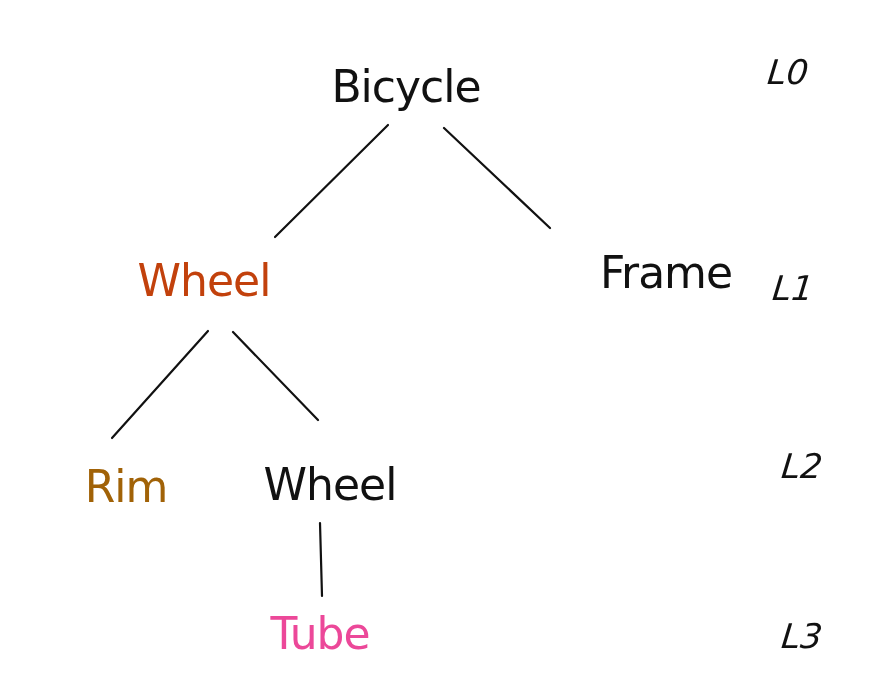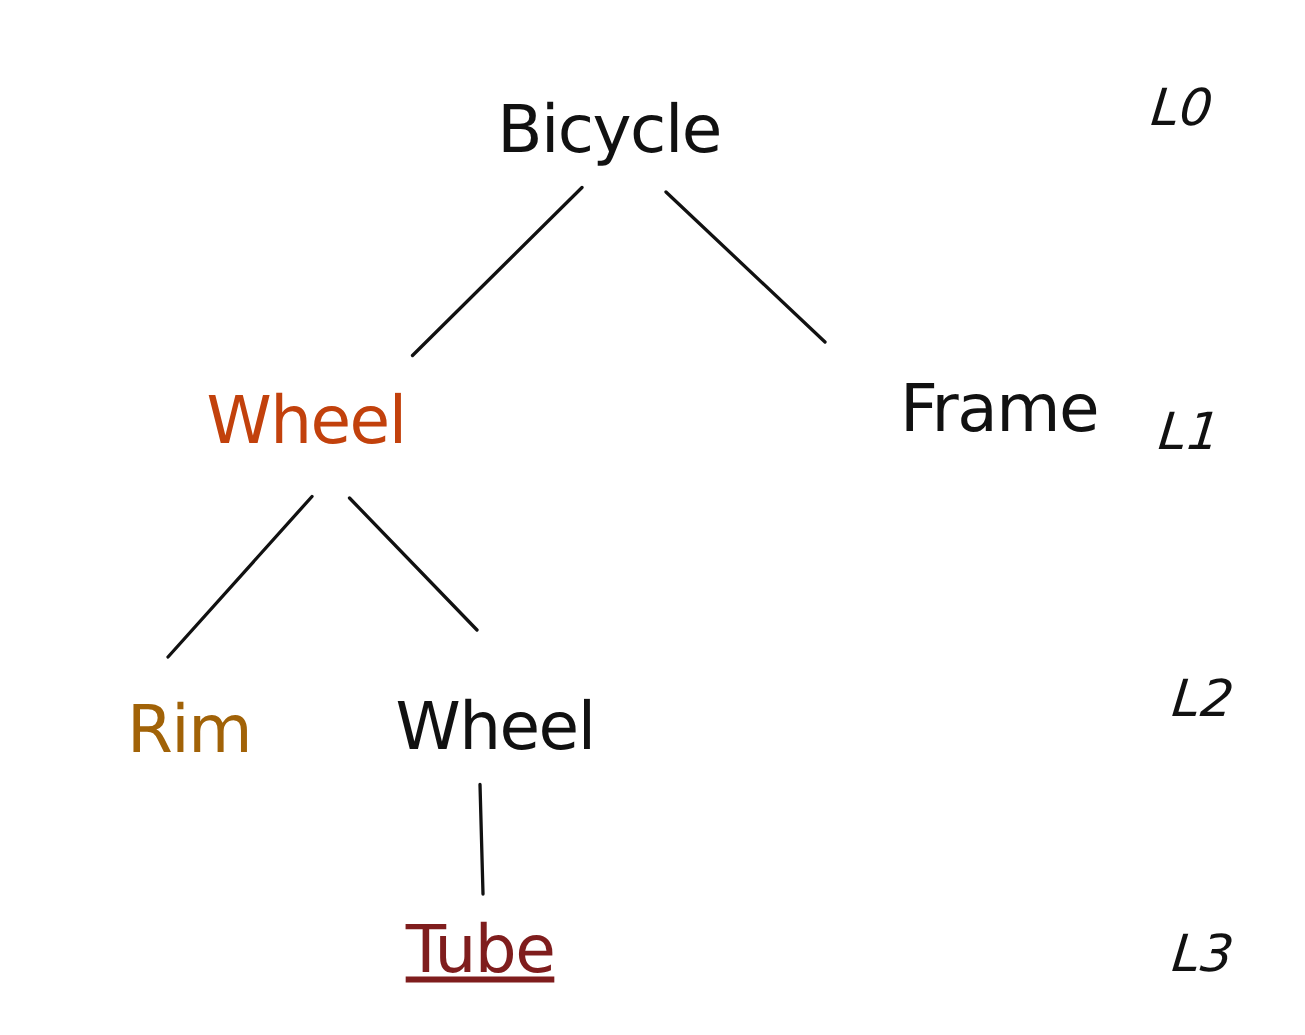--- a/index.html
+++ b/index.html
@@ -55,19 +55,19 @@
       <line x1="208" y1="331" x2="112" y2="438" stroke="#111111"></line>
       <line x1="233" y1="332" x2="318" y2="420" stroke="#111111"></line>
       <line x1="320" y1="523" x2="322" y2="596" stroke="#111111"></line>
     </svg>
 
   <span class="node" style="left: 406px; top: 87px; color: rgb(17, 17, 17);">Bicycle</span>
   <span class="node" style="left: 204px; top: 281px; color: #c2410c;">Wheel</span>
   <span class="node" style="left: 666px; top: 273px; color: rgb(17, 17, 17);">Frame</span>
   <span class="node" style="left: 126px; top: 487px; color: #a16207;">Rim</span>
   <span class="node" style="left: 330px; top: 485px; color: rgb(17, 17, 17);">Wheel</span>
-  <span class="node" style="left: 320px; top: 634px; color: #7f1d1d; text-decoration: underline;">Tube</span>
+  <span class="node" style="left: 320px; top: 634px; color: #ec4899;">Tube</span>
 
   <span class="level-label" style="left: 788px; top: 72px; color: rgb(17, 17, 17);">L0</span>
   <span class="level-label" style="left: 793px; top: 288px; color: rgb(17, 17, 17);">L1</span>
   <span class="level-label" style="left: 802px; top: 466px; color: rgb(17, 17, 17);">L2</span>
   <span class="level-label" style="left: 802px; top: 636px; color: rgb(17, 17, 17);">L3</span>
 </div>
 
 </body></html>

